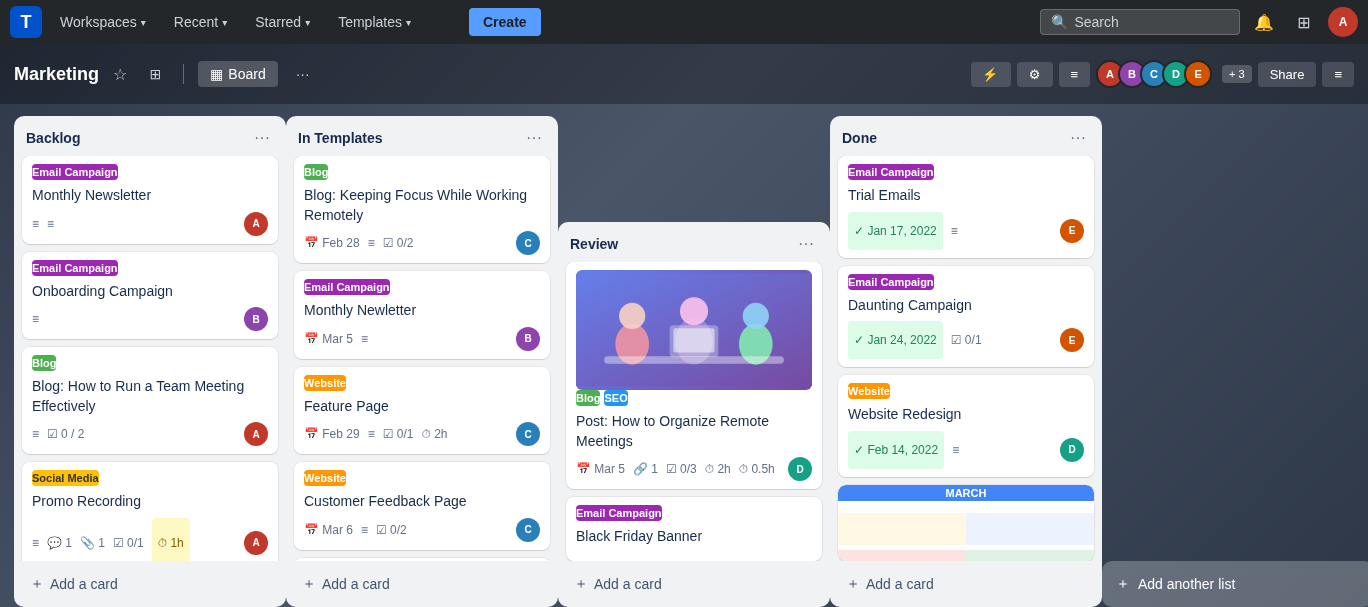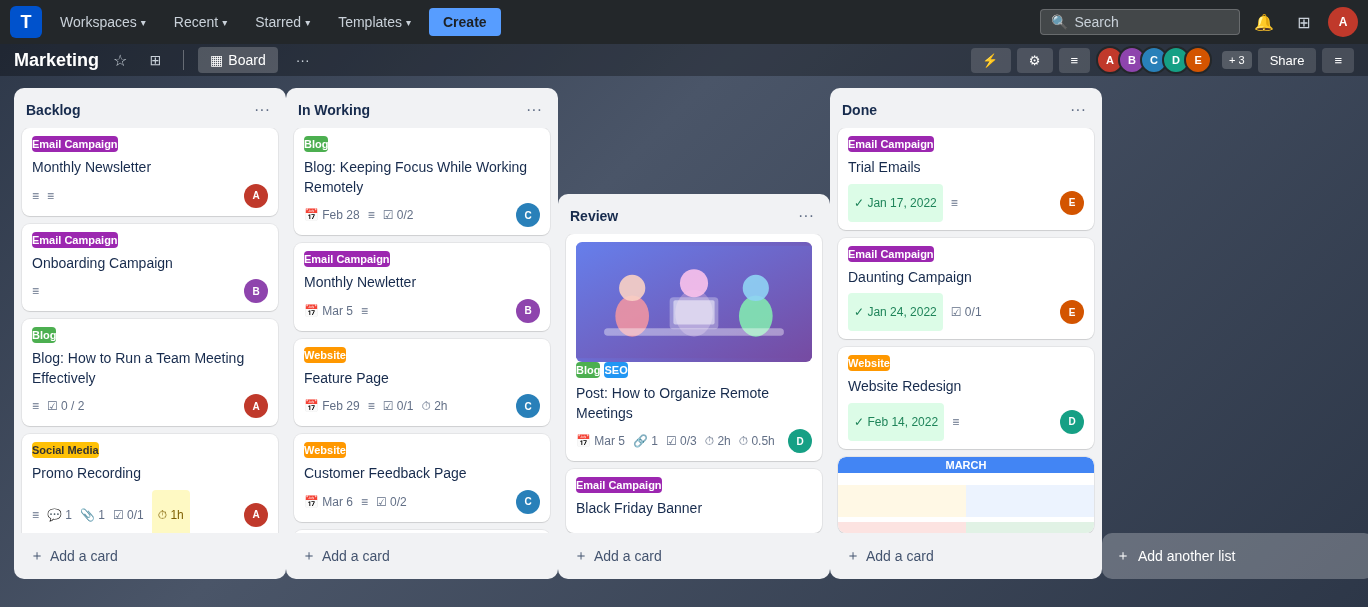--- a/index.html
+++ b/index.html
@@ -41,20 +41,21 @@
     .topbar-chevron { font-size: 10px; }
     .topbar-create {
       background: #579dff;
       color: #1d2125;
       border: none;
       padding: 6px 14px;
       border-radius: 4px;
       font-size: 14px;
       font-weight: 600;
       cursor: pointer;
+      margin-left: 40px;
     }
     .topbar-right {
       margin-left: auto;
       display: flex; align-items: center; gap: 8px;
     }
     .search-bar {
       background: rgba(255,255,255,0.15);
       border: 1px solid rgba(255,255,255,0.2);
       border-radius: 4px;
       display: flex; align-items: center;
@@ -79,21 +80,21 @@
       border-radius: 50%;
       display: flex; align-items: center; justify-content: center;
       font-size: 12px; font-weight: 700;
       color: white;
       flex-shrink: 0;
     }
 
     
     .board-header {
       background: rgba(0,0,0,0.3);
-      height: 32px;
+      height: 60px;
       display: flex; align-items: center;
       padding: 0 14px;
       gap: 10px;
     }
     .board-title {
       color: white;
       font-size: 18px;
       font-weight: 700;
     }
     .star-btn {
@@ -460,21 +461,21 @@
     <div class="list-footer">
       <button class="add-card-btn">
         <span>＋</span>
         <span>Add a card</span>
       </button>
     </div>
   </div>
 
   <div class="list">
     <div class="list-header">
-      <span class="list-title">In Working</span>
+      <span class="list-title">In Templates</span>
       <button class="list-menu-btn">···</button>
     </div>
     <div class="list-cards">
 
       <div class="card">
         <div class="card-tags">
           <span class="tag tag-blog">Blog</span>
         </div>
         <div class="card-title">Blog: Keeping Focus While Working Remotely</div>
         <div class="card-footer">

